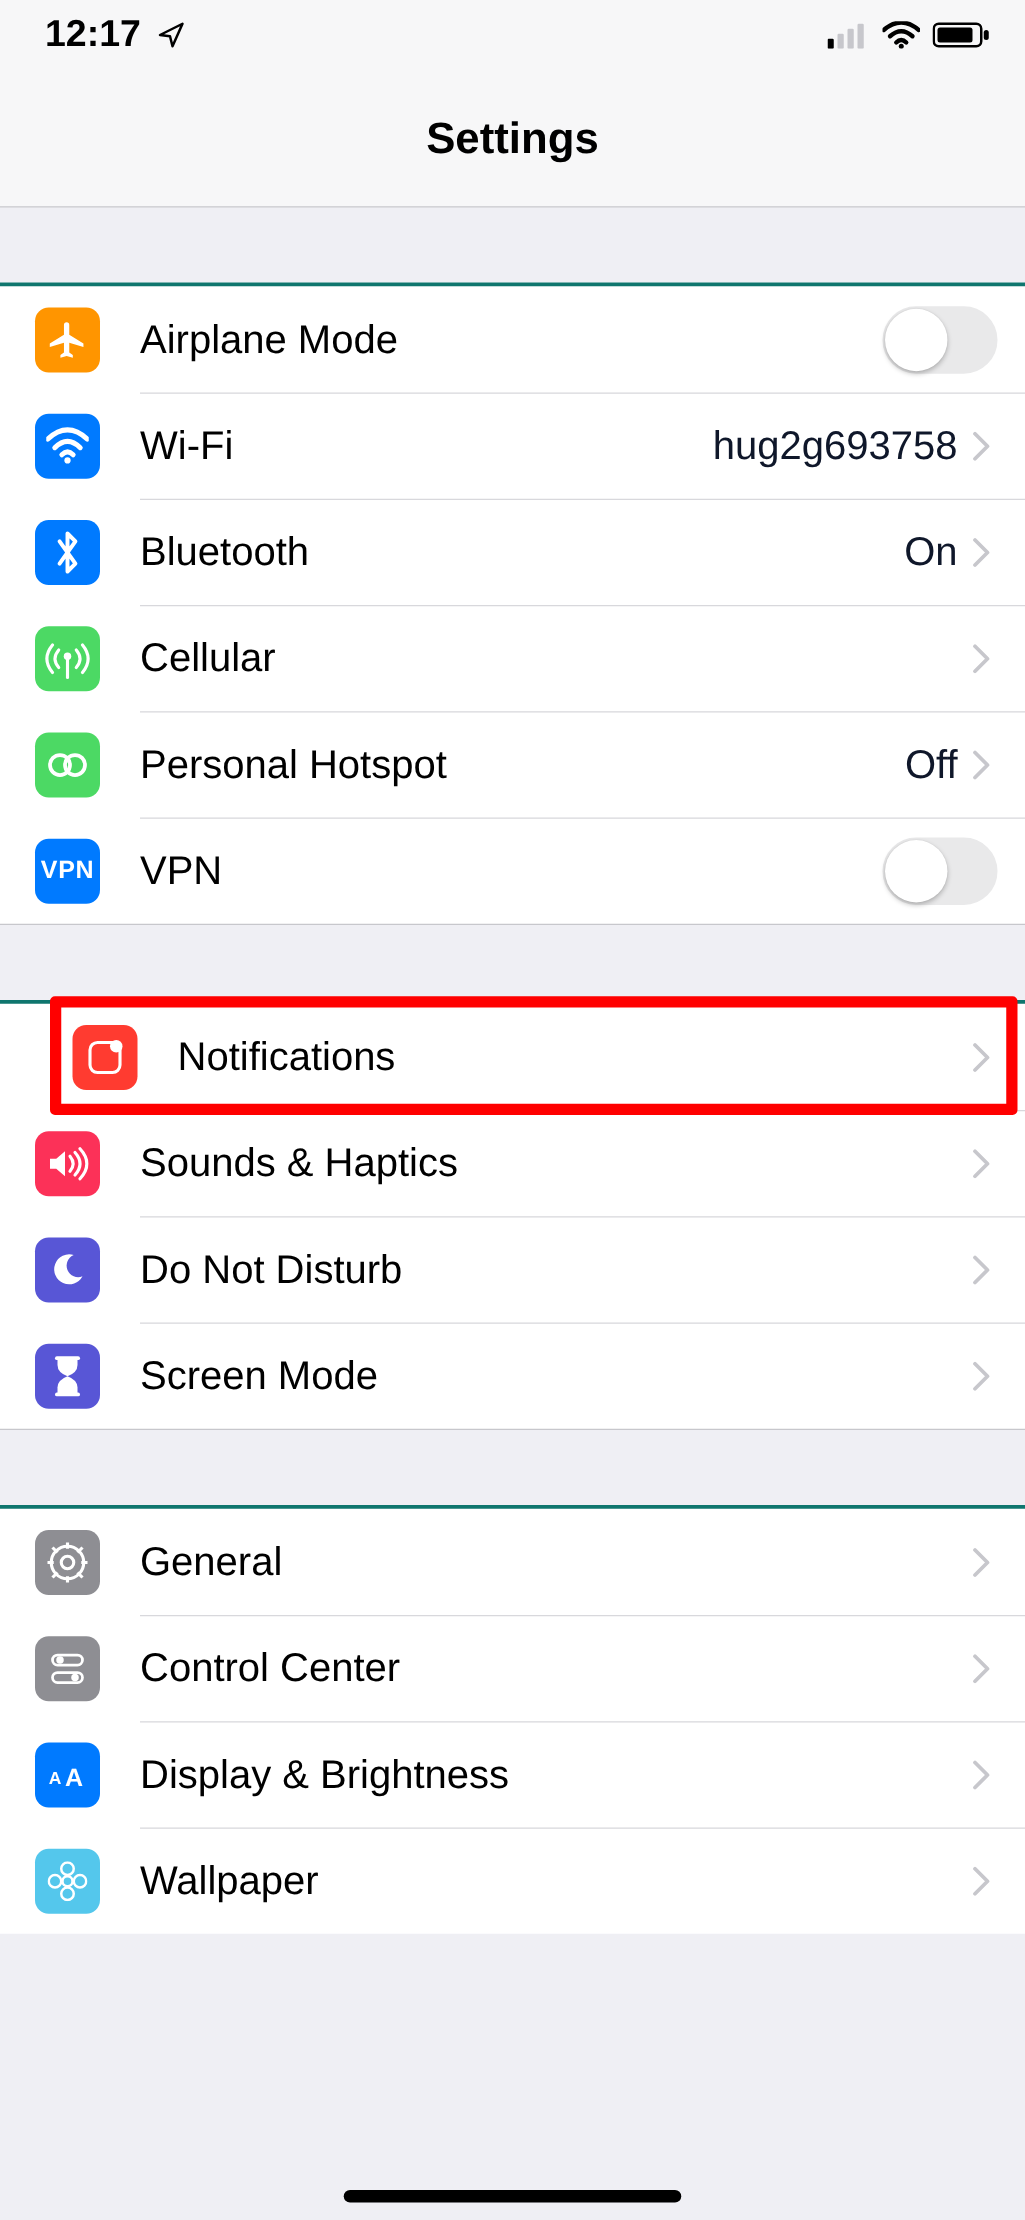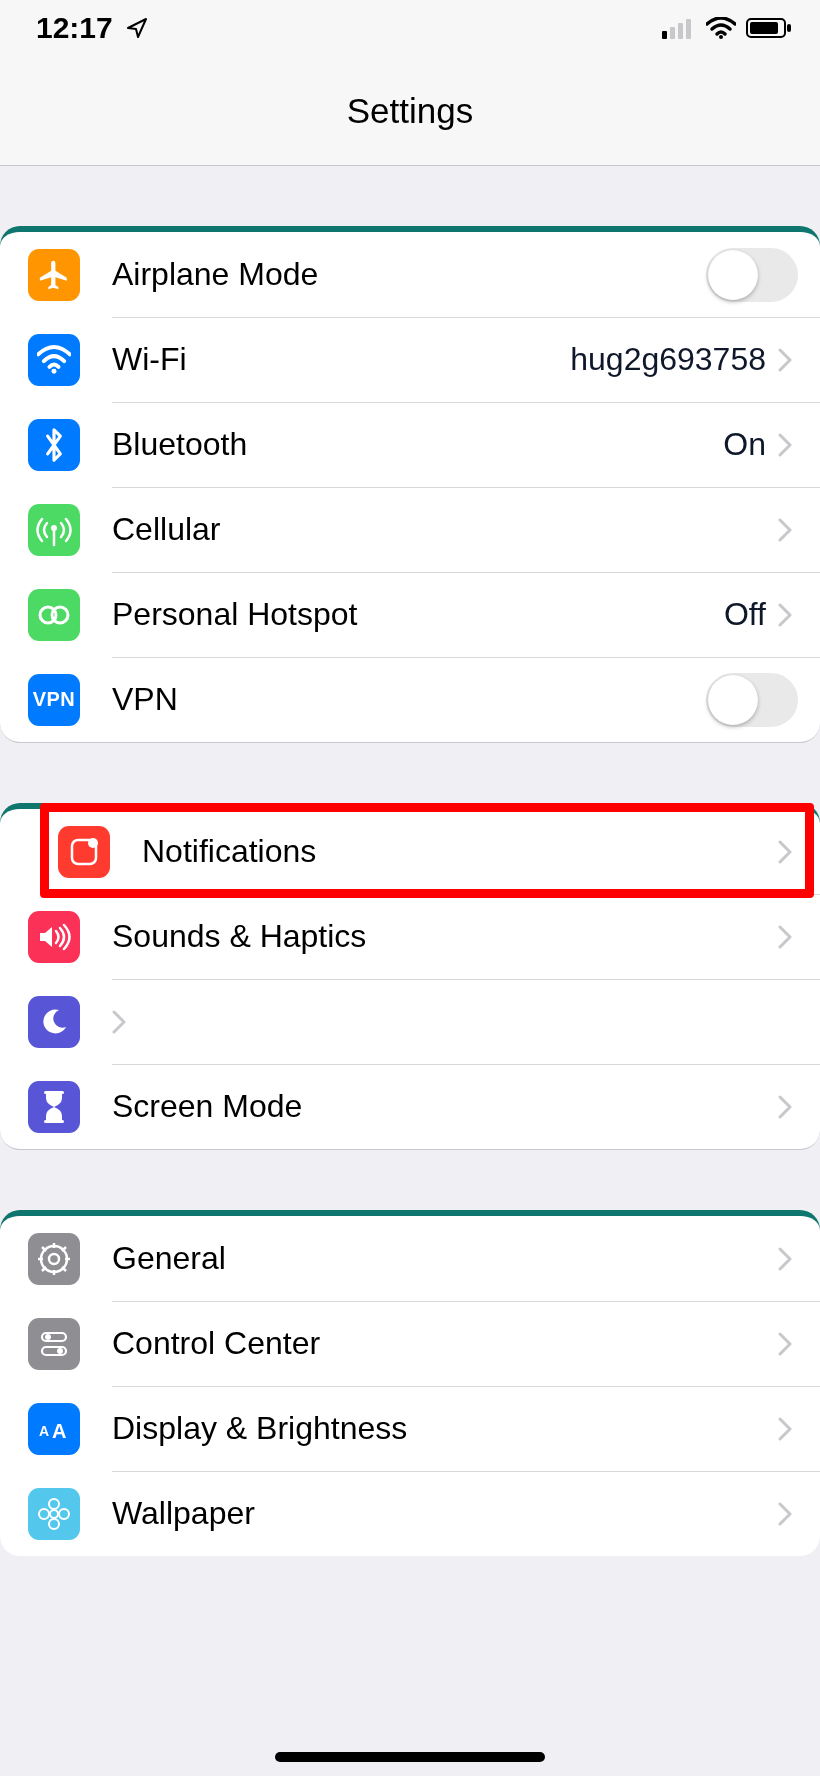--- a/index.html
+++ b/index.html
@@ -22,30 +22,29 @@
   .statusbar .left { display: flex; align-items: center; gap: 12px; }
   .statusbar .right { display: flex; align-items: center; gap: 10px; }
   .statusbar svg { display: block; }
 
   
   .navheader {
     height: 110px;
     display: flex; align-items: center; justify-content: center;
     background: #f7f7f8;
     border-bottom: 1px solid #c7c7cc;
-    font-size: 35px; font-weight: 400;
+    font-size: 35px; font-weight: 700;
   }
 
   
   .group-spacer { height: 60px; }
   .group {
     background: #fff;
-    border-top: 6px solid #0f766e;
+    border-top: 3px solid #0f766e;
     border-bottom: 1px solid #c7c7cc;
-    border-radius: 20px;
   }
   .row {
     display: flex; align-items: center;
     height: 85px;
     padding-left: 28px;
     position: relative;
   }
   .row + .row::before {
     content: "";
     position: absolute; top: 0; left: 112px; right: 0;
@@ -303,20 +302,21 @@
         </svg>
       </div>
   </div>
 
   <div class="row">
     <div class="icon-box bg-indigo">
       <svg width="30" height="30" viewBox="0 0 30 30">
           <path d="M20 3 A12 12 0 1 0 27 20 A9 9 0 0 1 20 3 Z" fill="#fff"></path>
         </svg>
     </div>
+    <div class="label">Do Not Disturb</div>
     <div class="chevron">
         <svg width="14" height="24" viewBox="0 0 14 24">
           <path d="M2 2 L12 12 L2 22" fill="none" stroke-width="3" stroke-linecap="round" stroke-linejoin="round"></path>
         </svg>
       </div>
   </div>
 
   <div class="row">
     <div class="icon-box bg-indigo">
       <svg width="22" height="34" viewBox="0 0 22 34">

